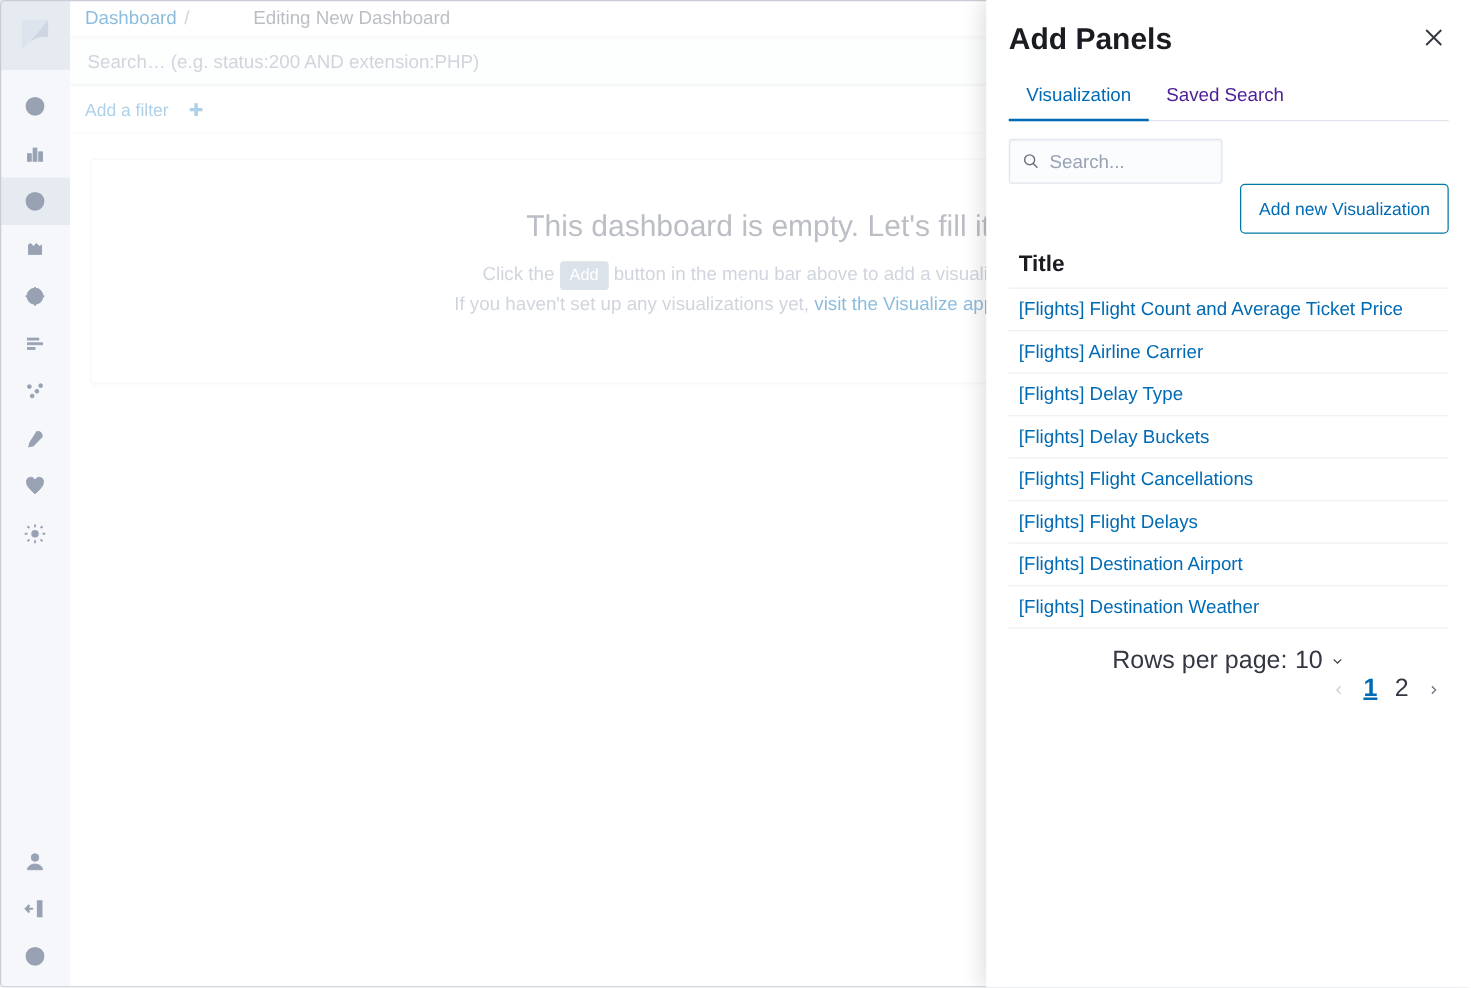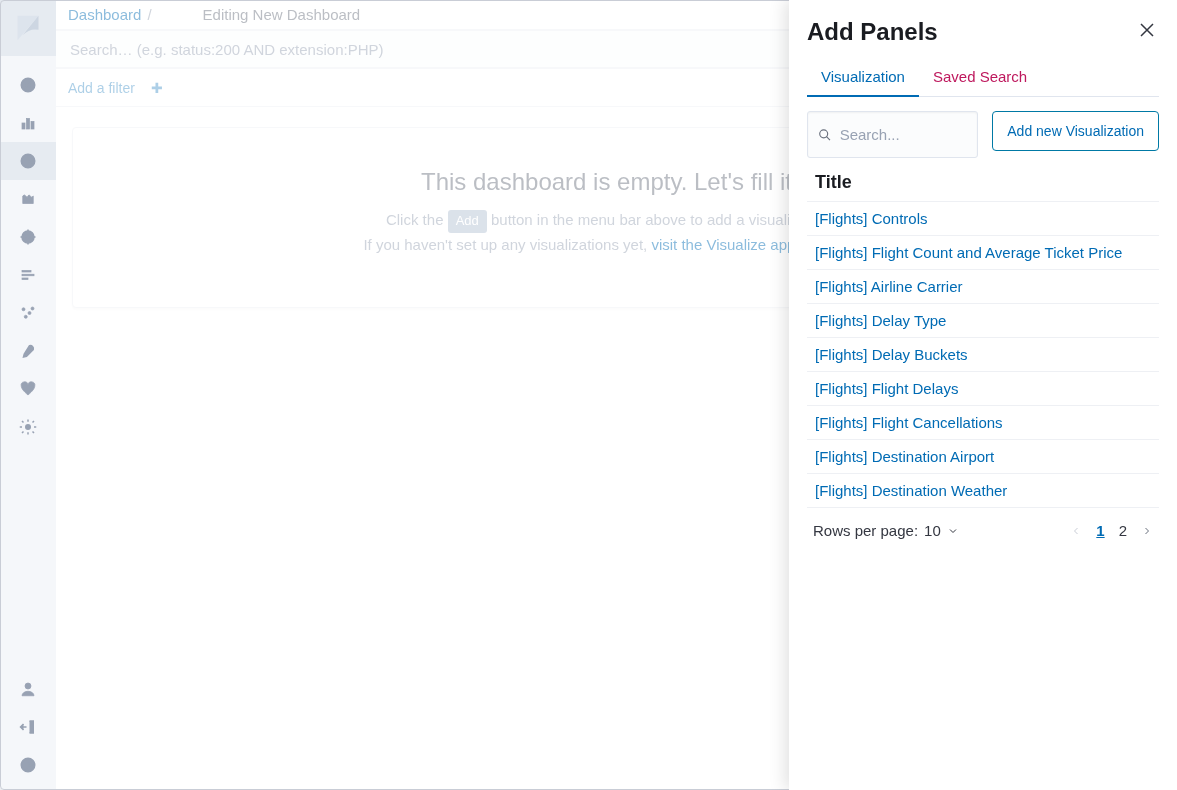--- a/index.html
+++ b/index.html
@@ -40,35 +40,35 @@
 .add-pill { display: inline-block; background: #b0bfd1; color: #fff; padding: 1px 8px; border-radius: 3px; font-size: 13px; }
 .visit-link { color: #006bb4; }
 
 
 .flyout { position: absolute; right: 0; top: 0; width: 388px; height: 790px; background: #fff; box-shadow: -4px 0 16px rgba(0,0,0,0.12); padding: 18px 18px; z-index: 10; }
 .flyout-close { position: absolute; top: 20px; right: 20px; cursor: pointer; width: 20px; height: 20px; display: flex; align-items: center; justify-content: center; }
 .flyout-close svg { width: 14px; height: 14px; stroke: #343741; }
 .flyout h2 { font-size: 24px; font-weight: 700; color: #1a1c21; margin-bottom: 12px; }
 
 .tabs { display: flex; border-bottom: 1px solid #e0e5ee; margin-bottom: 14px; }
-.tab { padding: 10px 14px; font-size: 15px; cursor: pointer; color: #be185d; }
+.tab { padding: 10px 14px; font-size: 15px; cursor: pointer; color: #4c1d95; }
 .tab.active { color: #006bb4; border-bottom: 2px solid #006bb4; margin-bottom: -1px; }
 
 .panel-controls { display: flex; gap: 14px; margin-bottom: 10px; align-items: stretch; }
-.search-box { flex: 1; position: relative; border: 1px solid #e0e5ee; background: #fbfcfd; border-radius: 3px; display: flex; align-items: center; height: 47px; padding: 0 10px; box-shadow: inset 0 1px 2px rgba(0,0,0,0.05); }
+.search-box { flex: 1; position: relative; border: 1px solid #e0e5ee; background: #fbfcfd; border-radius: 3px; display: flex; align-items: center; height: 36px; padding: 0 10px; box-shadow: inset 0 1px 2px rgba(0,0,0,0.05); }
 .search-box svg { width: 16px; height: 16px; stroke: #69707d; fill: none; margin-right: 8px; }
 .search-box input { border: none; background: transparent; outline: none; font-size: 15px; width: 100%; color: #343741; }
 .search-box input::placeholder { color: #98a2b3; }
-.add-new-btn { border: 1px solid #0079a5; color: #006bb4; background: #fff; border-radius: 4px; padding: 0 14px; font-size: 14px; cursor: pointer; height: 40px; display: flex; align-items: center; }
+.add-new-btn { border: 1px solid #0079a5; color: #006bb4; background: #fff; border-radius: 4px; padding: 0 14px; font-size: 14px; cursor: pointer; height: 40px; display: flex; align-items: center; margin-top: 36px; }
 
 .table-header { font-size: 18px; font-weight: 700; color: #1a1c21; padding: 4px 8px 8px; }
 .viz-list { border-top: 1px solid #eef0f4; }
 .viz-item { padding: 8px 8px; border-bottom: 1px solid #eef0f4; color: #006bb4; font-size: 15px; cursor: pointer; }
 
-.pagination { display: flex; align-items: center; padding: 14px 6px; font-size: 15px; color: #343741; }
+.pagination { display: flex; align-items: center; padding: 14px 6px; font-size: 20px; color: #343741; flex-direction: column; }
 .rows-per-page { display: flex; align-items: center; gap: 6px; cursor: pointer; }
 .pagination-pages { margin-left: auto; display: flex; align-items: center; gap: 14px; }
 .page-btn { cursor: pointer; color: #69707d; display: flex; align-items: center; }
 .page-btn.disabled { color: #c9cdd6; cursor: default; }
 .page-num { cursor: pointer; }
 .page-num.current { color: #006bb4; font-weight: 700; text-decoration: underline; }
 
 .outer-border { position: absolute; inset: 0; border: 1px solid #c9cdd6; border-radius: 4px; pointer-events: none; box-shadow: 0 2px 4px rgba(0,0,0,0.08); }
 </style>
 </head>
@@ -222,27 +222,26 @@
       <svg viewBox="0 0 24 24" stroke-width="2">
           <circle cx="10" cy="10" r="7"></circle>
           <path d="M21 21l-6-6"></path>
         </svg>
       <input placeholder="Search..." style="">
     </div>
     <button class="add-new-btn">Add new Visualization</button>
   </div>
   <div class="table-header">Title</div>
   <div class="viz-list">
-    <div class="viz-item">[Flights] Controls</div>
     <div class="viz-item">[Flights] Flight Count and Average Ticket Price</div>
     <div class="viz-item">[Flights] Airline Carrier</div>
     <div class="viz-item">[Flights] Delay Type</div>
     <div class="viz-item">[Flights] Delay Buckets</div>
+    <div class="viz-item">[Flights] Flight Cancellations</div>
     <div class="viz-item">[Flights] Flight Delays</div>
-    <div class="viz-item">[Flights] Flight Cancellations</div>
     <div class="viz-item">[Flights] Destination Airport</div>
     <div class="viz-item">[Flights] Destination Weather</div>
   </div>
   <div class="pagination">
     <div class="rows-per-page">
       <span>Rows per page: </span>
       <span>10</span>
       <svg width="12" height="12" viewBox="0 0 24 24" fill="none" stroke="#343741" stroke-width="2">
           <path d="M6 9l6 6 6-6"></path>
         </svg>

